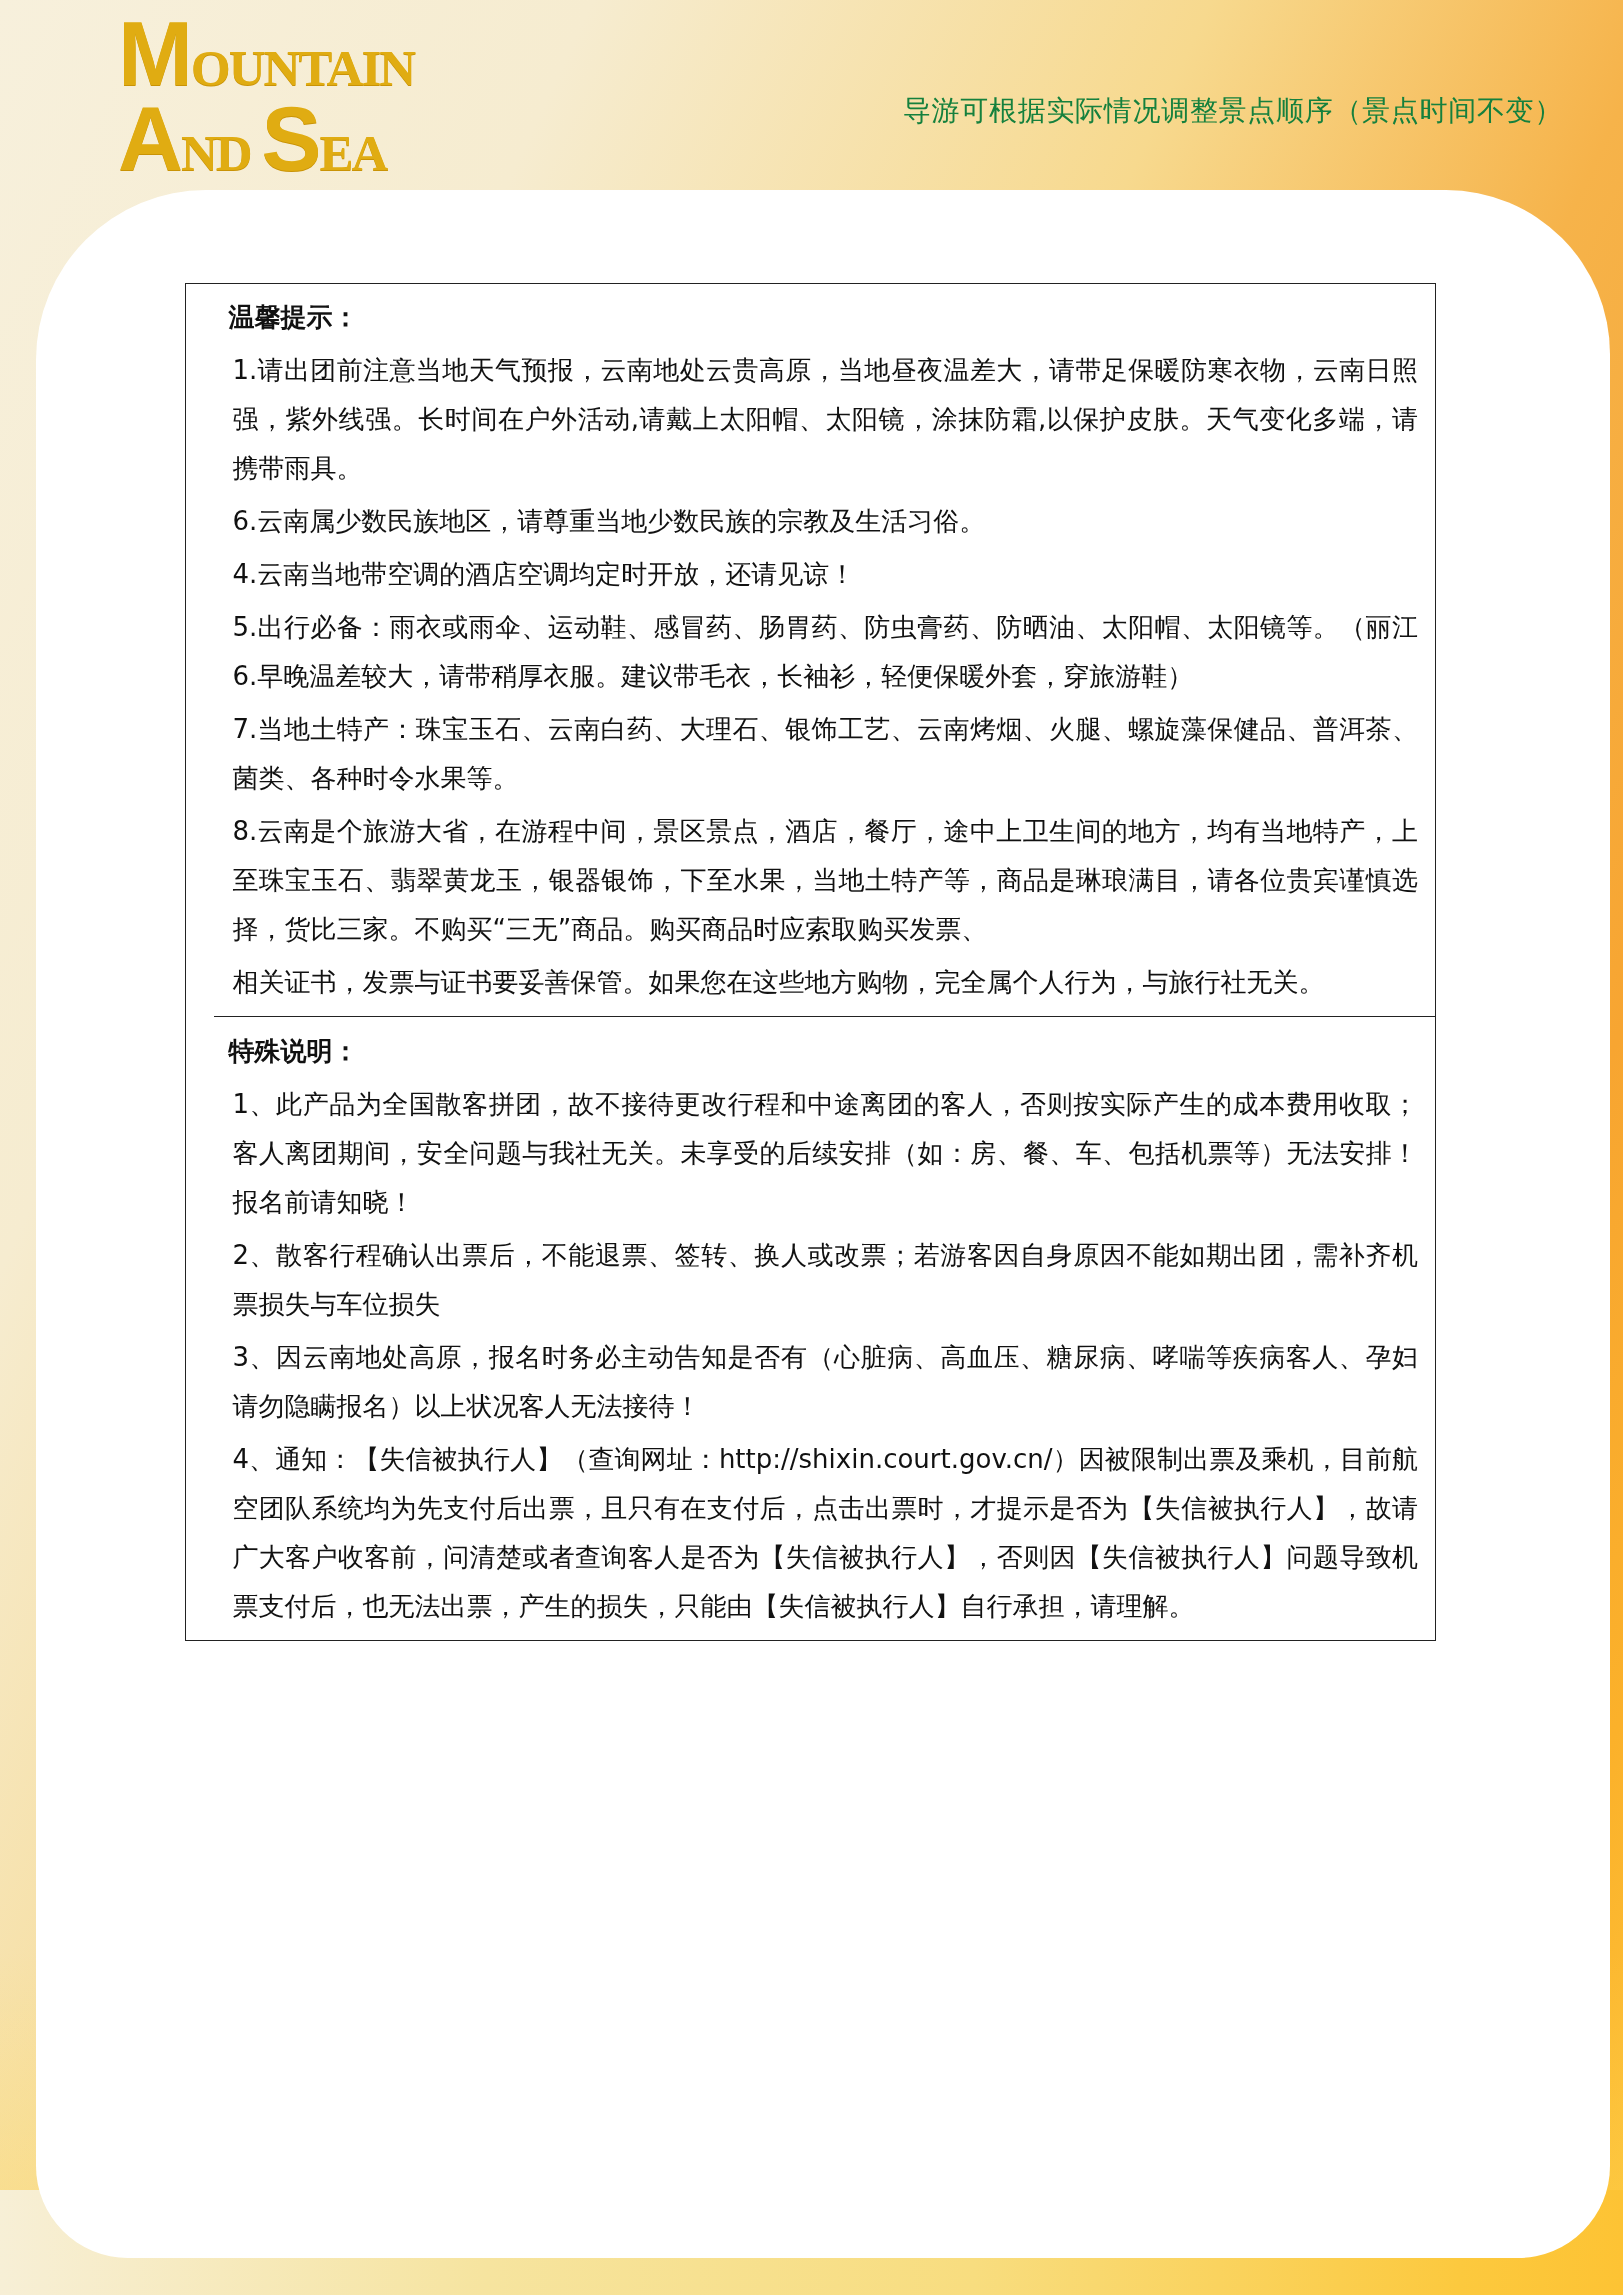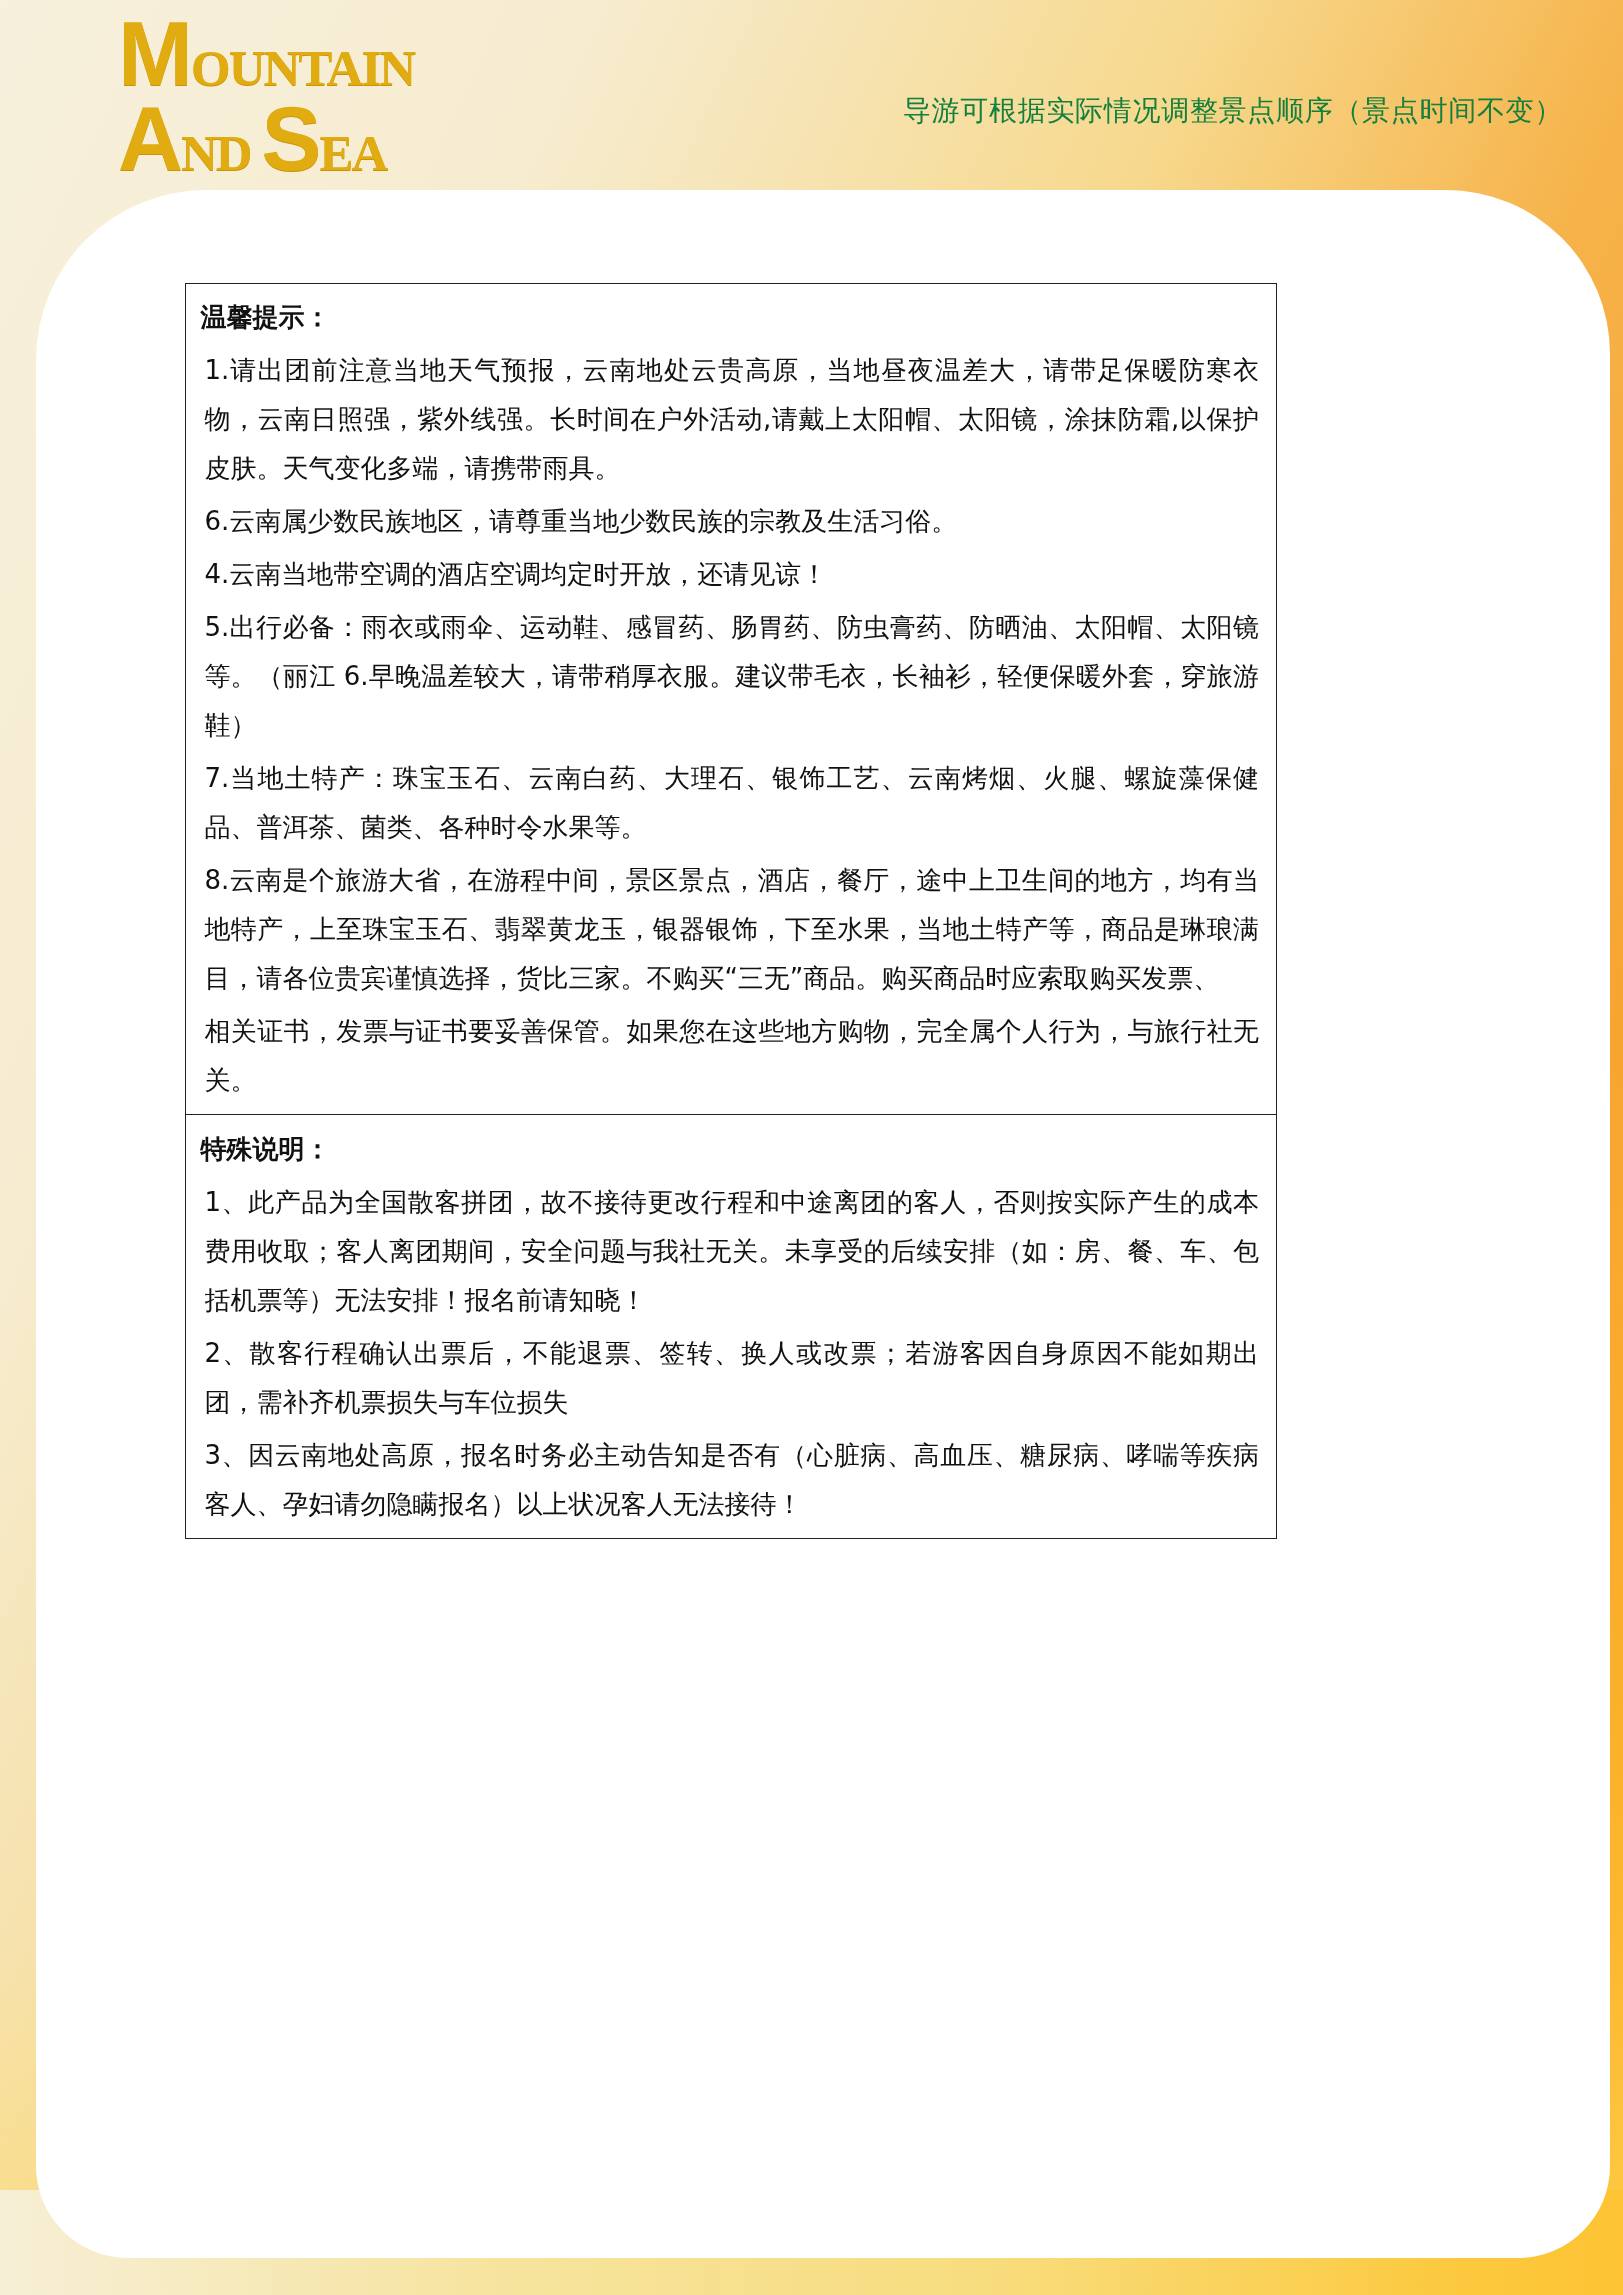--- a/index.html
+++ b/index.html
@@ -27,23 +27,23 @@
   .subtitle {
     position: absolute; right: 60px; top: 92px;
     font-size: 28px; color: #15803d; letter-spacing: 0.7px;
   }
   .card {
     position: absolute; left: 36px; top: 190px; width: 1574px; height: 2068px;
     background: #ffffff;
     border-radius: 170px 164px 92px 92px;
   }
   .notice-table {
-    position: absolute; left: 185px; top: 283px; width: 1092px;
+    position: absolute; left: 185px; top: 283px; width: 1251px;
     border: 1.3px solid #222; box-sizing: border-box;
-    color: #111; background: #fff;
+    color: #111; background: #fff; padding-left: 28px;
   }
   .section { padding: 9.2px 13px 5.2px 14.4px; }
   .section + .section { border-top: 1.3px solid #222; }
   .section-title { font-weight: bold; font-size: 26px; line-height: 49px; }
   .para { font-size: 26px; line-height: 49px; margin: 4px; text-align: justify; }
 </style>
 </head>
 <body>
 
 <div class="bottom-band"></div>
@@ -66,15 +66,16 @@
     <p class="para">5.出行必备：雨衣或雨伞、运动鞋、感冒药、肠胃药、防虫膏药、防晒油、太阳帽、太阳镜等。（丽江 6.早晚温差较大，请带稍厚衣服。建议带毛衣，长袖衫，轻便保暖外套，穿旅游鞋）</p>
     <p class="para">7.当地土特产：珠宝玉石、云南白药、大理石、银饰工艺、云南烤烟、火腿、螺旋藻保健品、普洱茶、菌类、各种时令水果等。</p>
     <p class="para">8.云南是个旅游大省，在游程中间，景区景点，酒店，餐厅，途中上卫生间的地方，均有当地特产，上至珠宝玉石、翡翠黄龙玉，银器银饰，下至水果，当地土特产等，商品是琳琅满目，请各位贵宾谨慎选择，货比三家。不购买“三无”商品。购买商品时应索取购买发票、</p>
     <p class="para">相关证书，发票与证书要妥善保管。如果您在这些地方购物，完全属个人行为，与旅行社无关。</p>
   </div>
   <div class="section">
     <div class="section-title">特殊说明：</div>
     <p class="para">1、此产品为全国散客拼团，故不接待更改行程和中途离团的客人，否则按实际产生的成本费用收取；客人离团期间，安全问题与我社无关。未享受的后续安排（如：房、餐、车、包括机票等）无法安排！报名前请知晓！</p>
     <p class="para">2、散客行程确认出票后，不能退票、签转、换人或改票；若游客因自身原因不能如期出团，需补齐机票损失与车位损失</p>
     <p class="para">3、因云南地处高原，报名时务必主动告知是否有（心脏病、高血压、糖尿病、哮喘等疾病客人、孕妇请勿隐瞒报名）以上状况客人无法接待！</p>
+    <p class="para">4、通知：【失信被执行人】（查询网址：http://shixin.court.gov.cn/）因被限制出票及乘机，目前航空团队系统均为先支付后出票，且只有在支付后，点击出票时，才提示是否为【失信被执行人】，故请广大客户收客前，问清楚或者查询客人是否为【失信被执行人】，否则因【失信被执行人】问题导致机票支付后，也无法出票，产生的损失，只能由【失信被执行人】自行承担，请理解。</p>
   </div>
 </div>
 
 
 </body></html>

